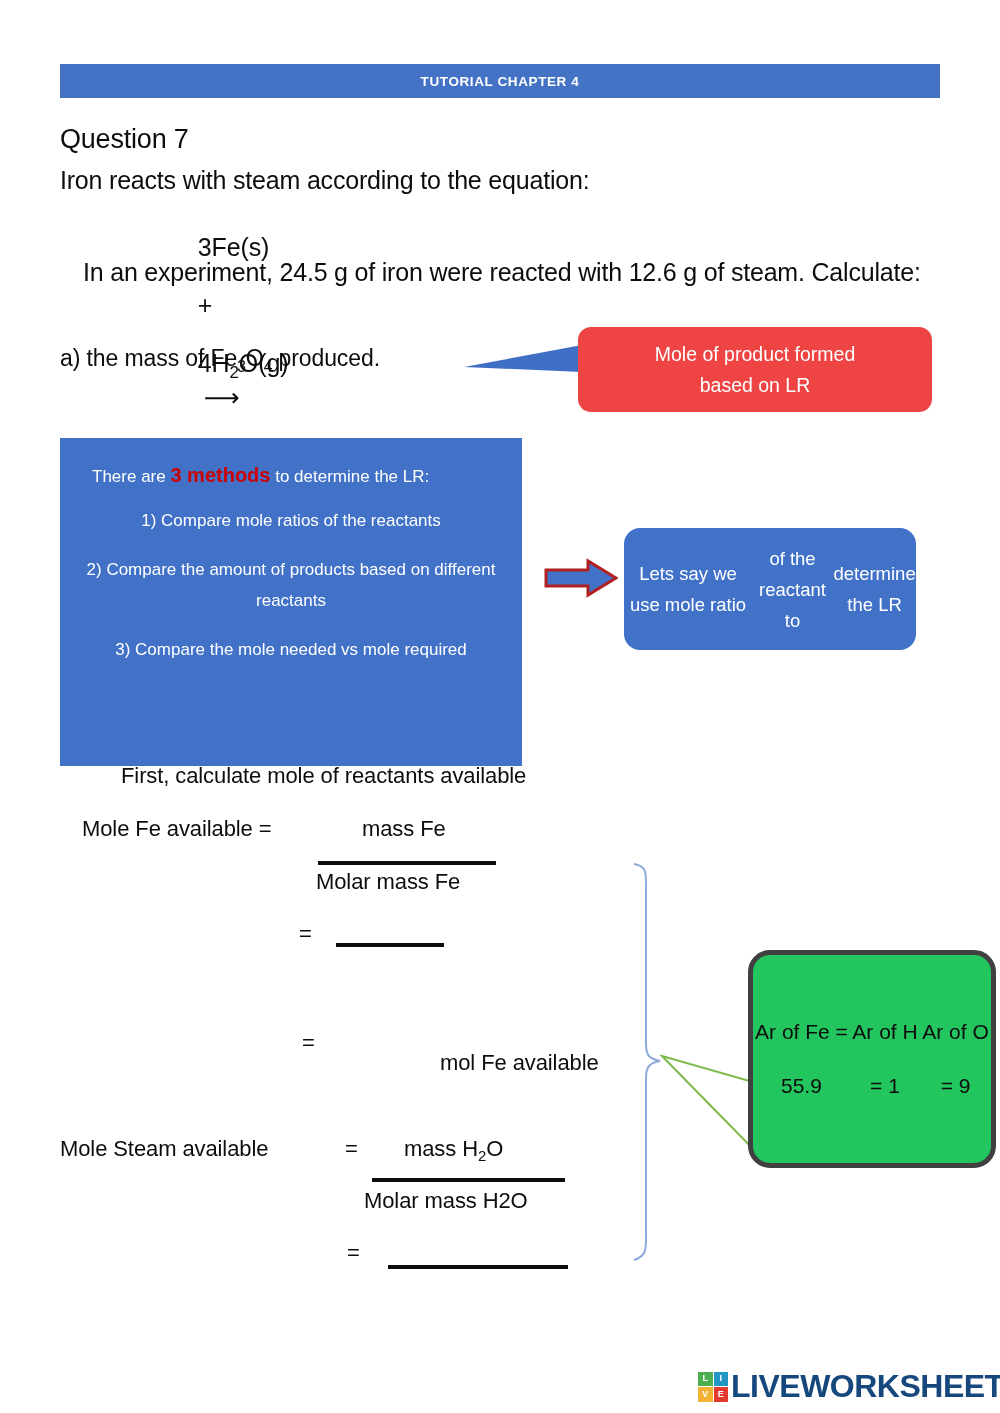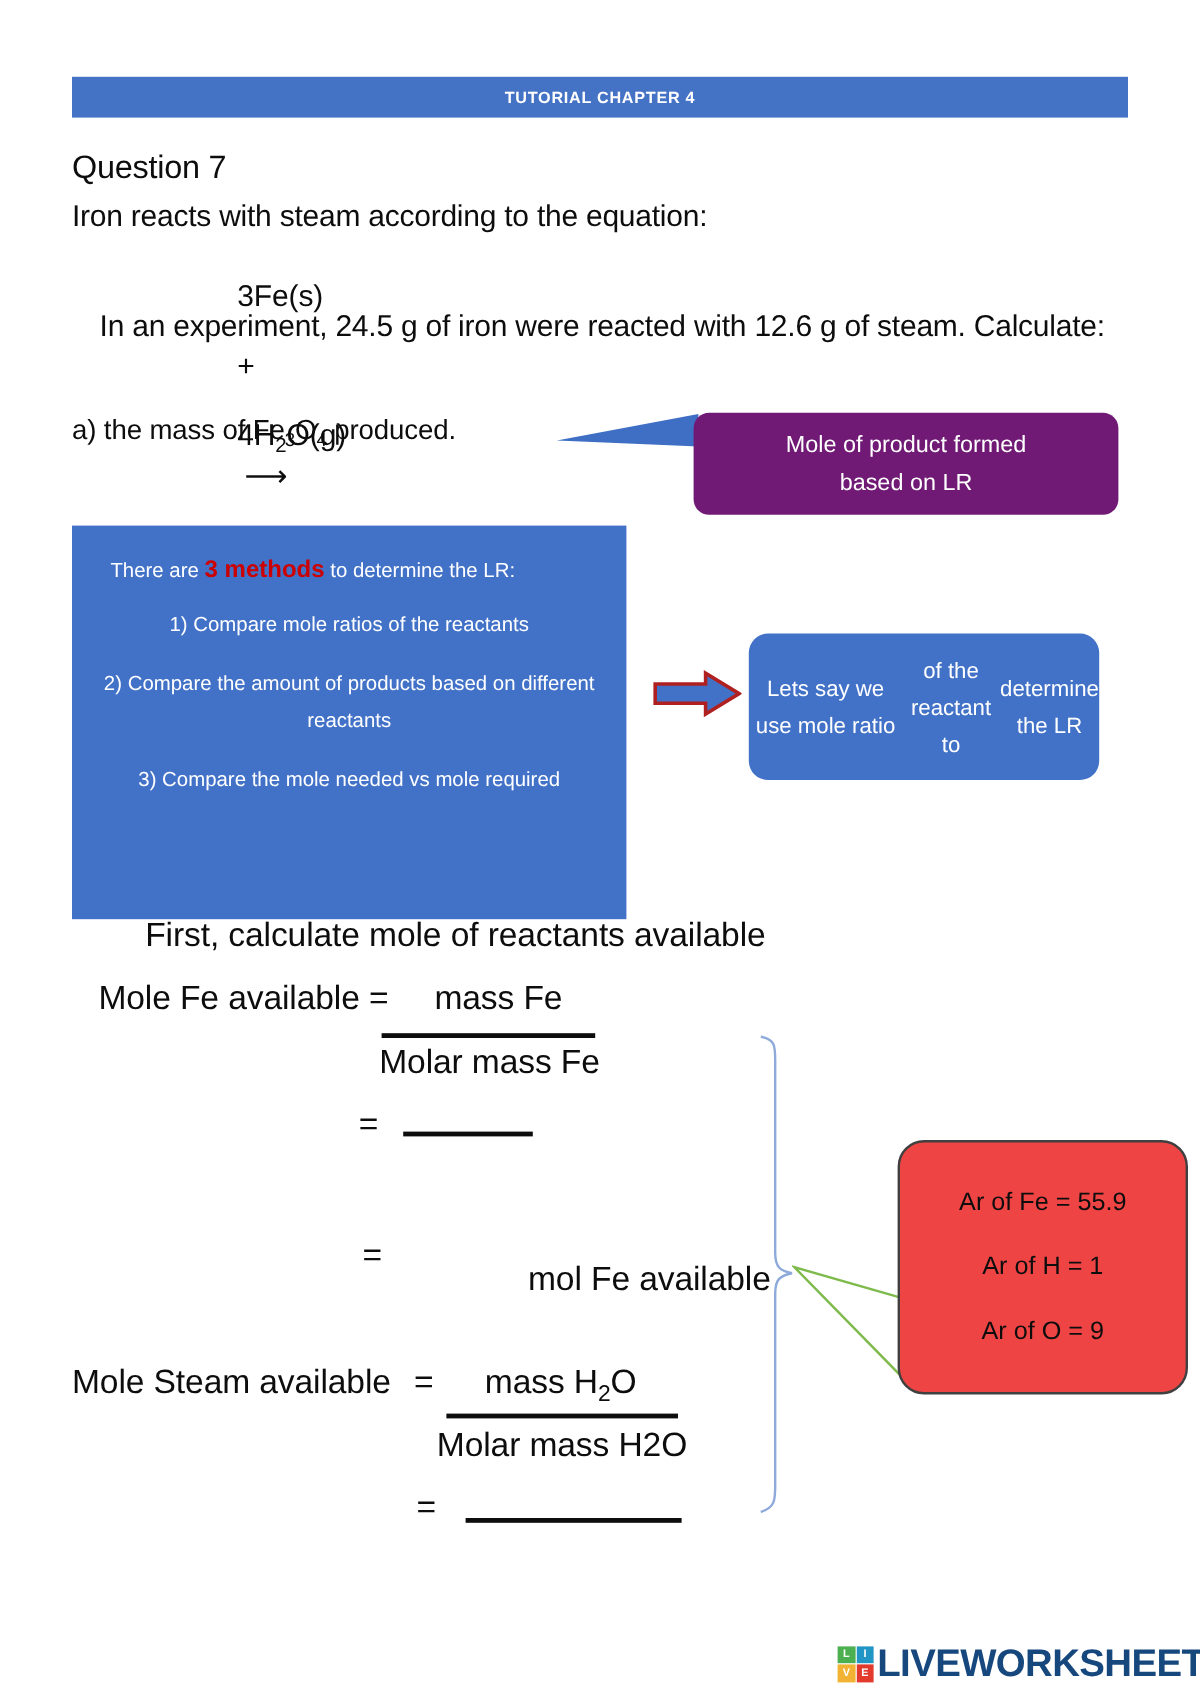--- a/index.html
+++ b/index.html
@@ -78,24 +78,24 @@
     top: 345px;
     font-size: 23px;
     letter-spacing: -0.1px;
   }
   sub { font-size: 0.68em; }
 
   
   .callout-top {
     position: absolute;
     left: 578px;
-    top: 344px;
+    top: 327px;
     width: 354px;
     height: 85px;
-    background: #701a75;
+    background: #ef4444;
     border-radius: 13px;
     display: flex;
     flex-direction: column;
     align-items: center;
     justify-content: center;
     color: #ffffff;
     font-size: 19.5px;
     line-height: 31px;
     text-align: center;
   }
@@ -161,21 +161,21 @@
     justify-content: center;
     color: #ffffff;
     font-size: 18.5px;
     line-height: 31px;
     text-align: center;
   }
 
   
   .work-text {
     position: absolute;
-    font-size: 28px;
+    font-size: 22px;
     letter-spacing: -0.1px;
     white-space: nowrap;
   }
   .rule {
     position: absolute;
     background: #0d0d0d;
     height: 4px;
   }
 
   
@@ -187,25 +187,24 @@
     height: 400px;
   }
 
   
   .callout-green {
     position: absolute;
     left: 748px;
     top: 950px;
     width: 238px;
     height: 208px;
-    border: 2px solid #404040;
+    border: 5px solid #404040;
     border-radius: 22px;
-    background: #ef4444;
-    display: flex;
-    flex-direction: column;
+    background: #22c55e;
+    display: flex;
     align-items: center;
     justify-content: center;
     font-size: 21px;
     line-height: 54px;
     text-align: center;
     z-index: 3;
   }
   .callout-green-tail {
     position: absolute;
     left: 660px;

